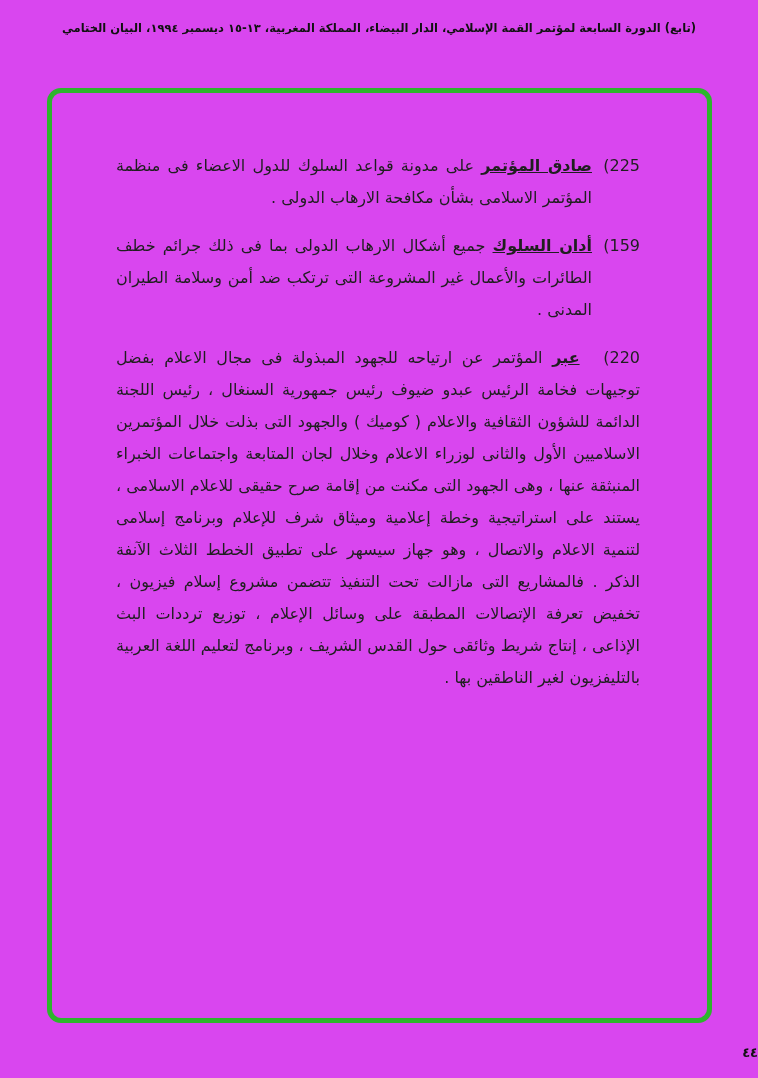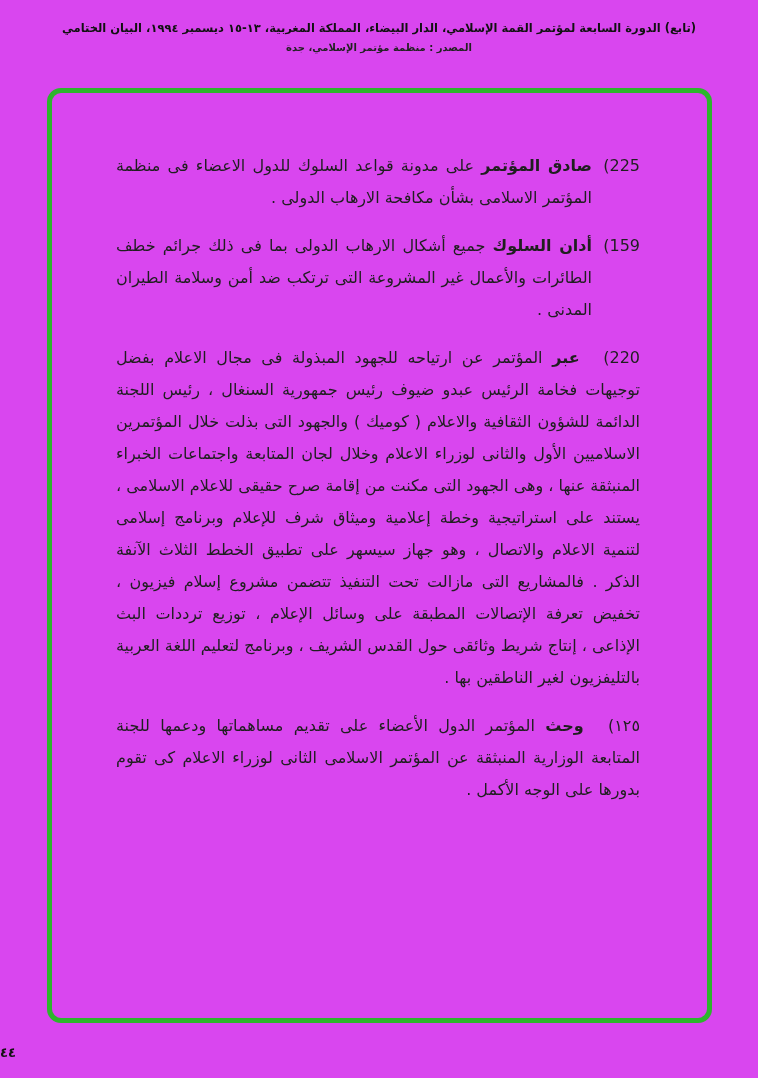--- a/index.html
+++ b/index.html
@@ -54,49 +54,45 @@
     font-size: 16px;
     line-height: 32px;
     text-align: justify;
     margin-bottom: 16px;
   }
   .hang { display: flex; }
   .hang .num { flex: 0 0 48px; }
   .hang .txt { flex: 1; margin: 0; }
   .flow .txt { margin: 0; }
   .flow .num { margin-left: 14px; }
-  .lead { font-weight: bold; }
+  .lead { font-weight: bold; text-decoration: underline; }
   .section-heading {
     font-size: 19px;
     font-weight: bold;
     margin: 36px 50px 22px 0;
     color: #111;
   }
   .footer {
     position: absolute;
     bottom: 18px;
     left: 0;
     right: 0;
-    text-align: left;
+    text-align: right;
     font-size: 13px;
     font-weight: bold;
     color: #111;
   }
 </style>
 </head>
 <body>
 
 <div class="page">
 
   <div class="header">
     <div class="header-line1">(تابع) الدورة السابعة لمؤتمر القمة الإسلامي، الدار البيضاء، المملكة المغربية، ١٣-١٥ ديسمبر ١٩٩٤، البيان الختامي</div>
-    <div class="header-line2">
-      <span>المصدر :</span>
-      <span>منظمة مؤتمر الإسلامي، جدة</span>
-    </div>
   </div>
 
   <div class="frame" style="border-color: rgb(45, 181, 45);"></div>
 
   <div class="content">
 
     <div class="item hang">
       <span class="num">225)</span>
       <p class="txt">
         <b class="lead">صادق المؤتمر</b>
@@ -114,25 +110,18 @@
 
 
     <div class="item flow">
       <p class="txt">
         <span class="num">220)</span>
         <b class="lead">عبر</b>
         <span>المؤتمر عن ارتياحه للجهود المبذولة فى مجال الاعلام بفضل توجيهات فخامة الرئيس عبدو ضيوف رئيس جمهورية السنغال ، رئيس اللجنة الدائمة للشؤون الثقافية والاعلام ( كوميك ) والجهود التى بذلت خلال المؤتمرين الاسلاميين الأول والثانى لوزراء الاعلام وخلال لجان المتابعة واجتماعات الخبراء المنبثقة عنها ، وهى الجهود التى مكنت من إقامة صرح حقيقى للاعلام الاسلامى ، يستند على استراتيجية وخطة إعلامية وميثاق شرف للإعلام وبرنامج إسلامى لتنمية الاعلام والاتصال ، وهو جهاز سيسهر على تطبيق الخطط الثلاث الآنفة الذكر . فالمشاريع التى مازالت تحت التنفيذ تتضمن مشروع إسلام فيزيون ، تخفيض تعرفة الإتصالات المطبقة على وسائل الإعلام ، توزيع ترددات البث الإذاعى ، إنتاج شريط وثائقى حول القدس الشريف ، وبرنامج لتعليم اللغة العربية بالتليفزيون لغير الناطقين بها .</span>
       </p>
     </div>
 
-    <div class="item flow">
-      <p class="txt">
-        <span class="num">١٢٥)</span>
-        <b class="lead">وحث</b>
-        <span>المؤتمر الدول الأعضاء على تقديم مساهماتها ودعمها للجنة المتابعة الوزارية المنبثقة عن المؤتمر الاسلامى الثانى لوزراء الاعلام كى تقوم بدورها على الوجه الأكمل .</span>
-      </p>
-    </div>
 
   </div>
 
   <div class="footer">٤٤</div>
 
 </div>
 
 </body></html>

